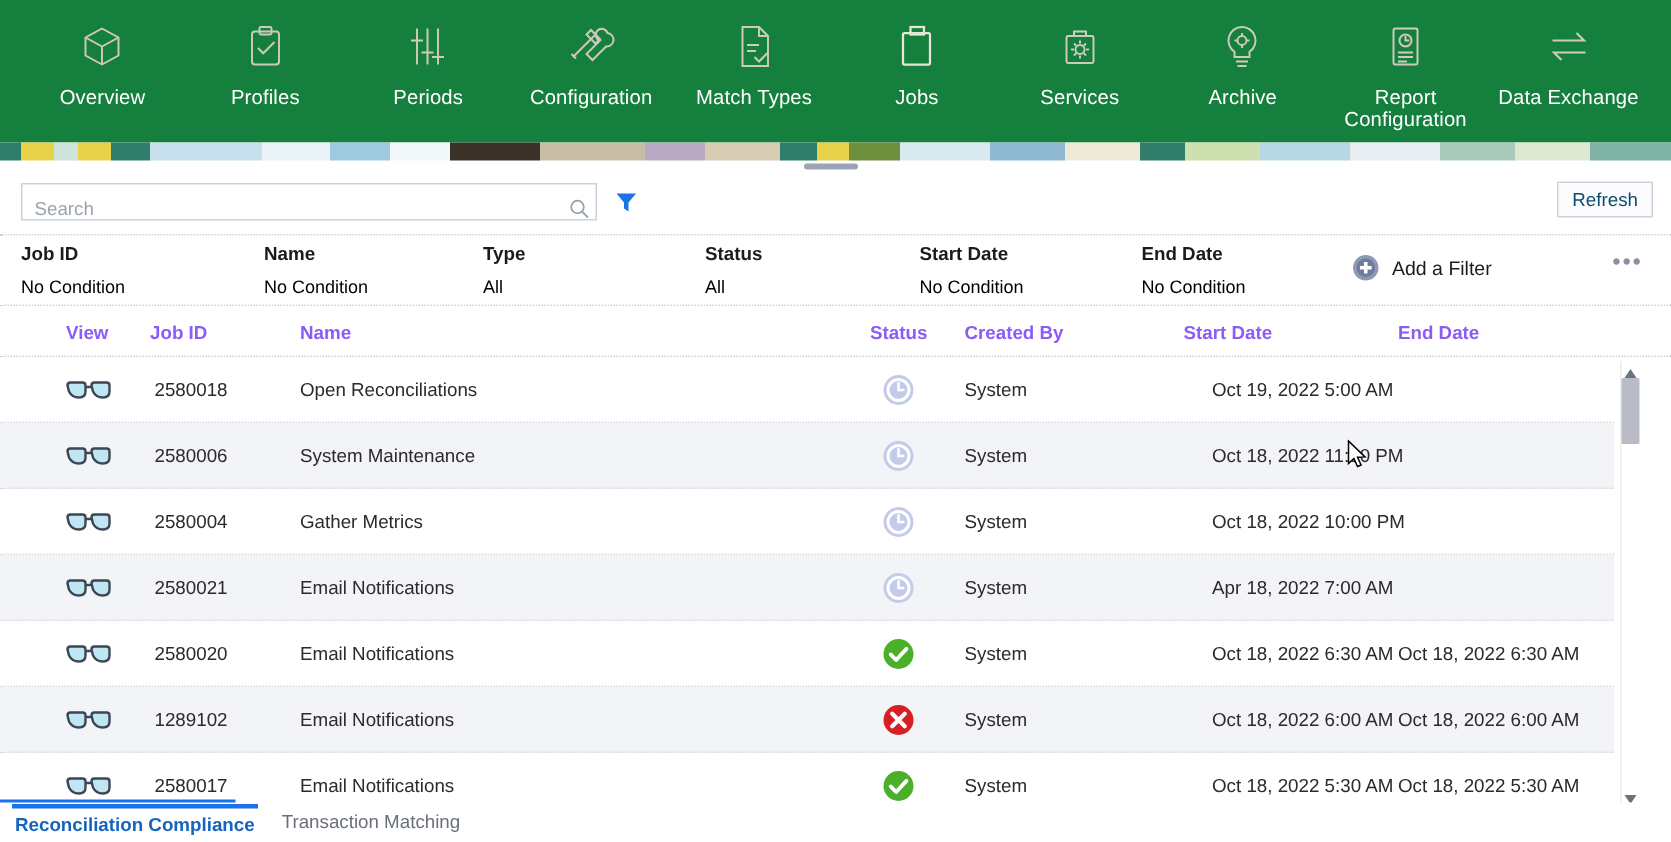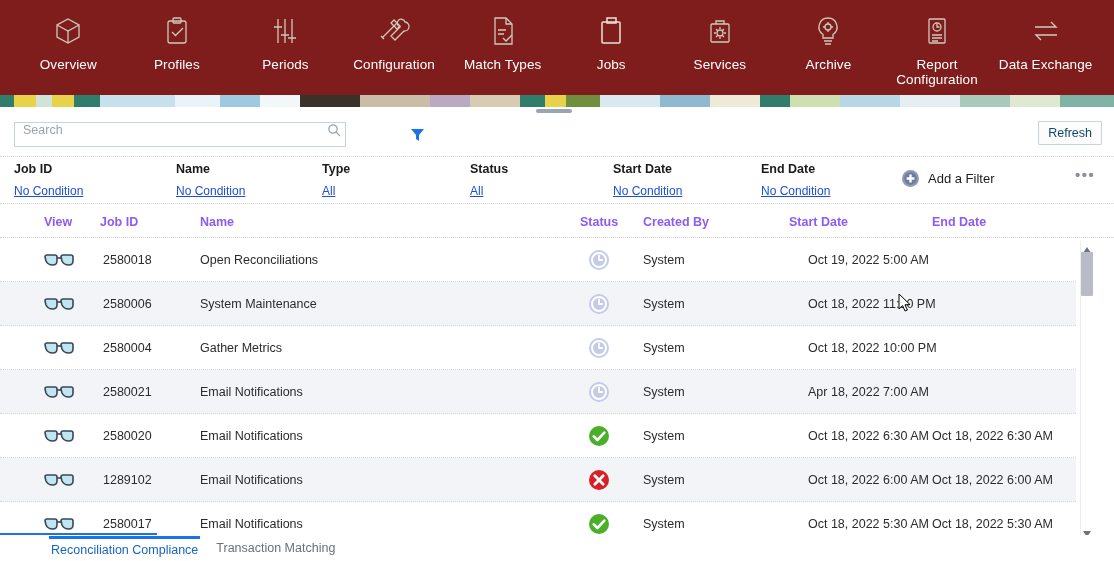--- a/index.html
+++ b/index.html
@@ -7,21 +7,21 @@
     width: 1114px; height: 561px;
     font-family: "Liberation Sans", sans-serif;
     background: #ffffff;
     overflow: hidden;
   }
   .app { position: relative; width: 1114px; height: 561px; }
 
   
   .topnav {
     position: absolute; left: 0; top: 0; width: 1114px; height: 95px;
-    background: #7f1d1d;
+    background: #15803d;
     display: flex; align-items: flex-start; justify-content: space-between;
     padding: 8px 14px 4px 14px;
   }
   .navitem {
     flex: 1 1 0; display: flex; flex-direction: column;
     align-items: center; justify-content: flex-start;
     cursor: pointer; padding-top: 6px; min-width: 0;
   }
   .navicon { width: 34px; height: 34px; display: block; }
   .navicon svg { width: 34px; height: 34px; display: block; }
@@ -66,23 +66,23 @@
   .collapse-handle {
     position: absolute; left: 536px; top: 109px; width: 36px; height: 4px;
     background: #9aa4b5; border-radius: 2px; cursor: pointer;
   }
 
   
   .searchrow {
     position: absolute; left: 0; top: 118px; width: 1114px; height: 38px;
   }
   .searchbox {
-    position: absolute; left: 14px; top: 4px; width: 332px; height: 25px;
+    position: absolute; left: 14px; top: 4px; width: 384px; height: 25px;
     border: 1px solid #c9d3e0; background: #fff;
-    display: flex; align-items: flex-start; padding: 0 4px 0 8px;
+    display: flex; align-items: flex-end; padding: 0 4px 0 8px;
   }
   .searchbox input {
     border: 0; outline: 0; flex: 1; font-size: 12.5px;
     font-family: "Liberation Sans", sans-serif; color: #333;
     background: transparent;
   }
   .searchbox input::placeholder { color: #9ba3ad; }
   .search-icon { width: 14px; height: 14px; opacity: .7; }
   .filter-icon { position: absolute; left: 410px; top: 9px; width: 15px; height: 15px; cursor: pointer; }
   .refresh-btn {
@@ -95,21 +95,21 @@
   
   .filterbar {
     position: absolute; left: 0; top: 156px; width: 1114px; height: 48px;
     border-top: 1px dotted #d2d2d2; border-bottom: 1px dotted #d2d2d2;
   }
   .fcol { position: absolute; top: 5px; }
   .fcol .fname {
     font-size: 12.5px; font-weight: bold; color: #1b1b1b; white-space: nowrap;
   }
   .fcol .fval {
-    margin-top: 8px; font-size: 12px; color: #1d4ed8; white-space: nowrap; cursor: pointer; text-decoration: underline;
+    margin-top: 8px; font-size: 12px; color: #000000; white-space: nowrap; cursor: pointer;
   }
   .addfilter {
     position: absolute; left: 901px; top: 169px;
     display: flex; align-items: center; gap: 8px; cursor: pointer;
   }
   .addfilter .plus-icon { width: 19px; height: 19px; }
   .addfilter .aflabel { font-size: 13px; font-weight: normal; color: #1b1b1b; }
   .moremenu {
     position: absolute; left: 1075px; top: 170px;
     font-size: 15px; letter-spacing: 1.5px; color: #8a90a0; cursor: pointer;
@@ -162,22 +162,22 @@
 
   
   .bottomtabs {
     position: absolute; left: 0; bottom: 0; width: 1114px; height: 26px;
     background: #fff; display: flex; align-items: center; padding-left: 8px; gap: 14px;
   }
   .btab {
     font-size: 12.5px; color: #6a7079; cursor: pointer; padding: 3px 2px;
   }
   .btab.active {
-    color: #1565c0; font-weight: normal;
-    border-top: 3px solid #1a73e8; padding-top: 4px; margin-left: 41px;
+    color: #1565c0; font-weight: bold;
+    border-top: 3px solid #1a73e8; padding-top: 4px;
   }
   .tab-underline {
     position: absolute; left: 0; bottom: 25px; width: 157px; height: 3px; background: #1a73e8;
   }
 
   
   .cursor { position: absolute; left: 898px; top: 293px; width: 14px; height: 20px; pointer-events: none; }
 </style>
 </head>
 <body>

